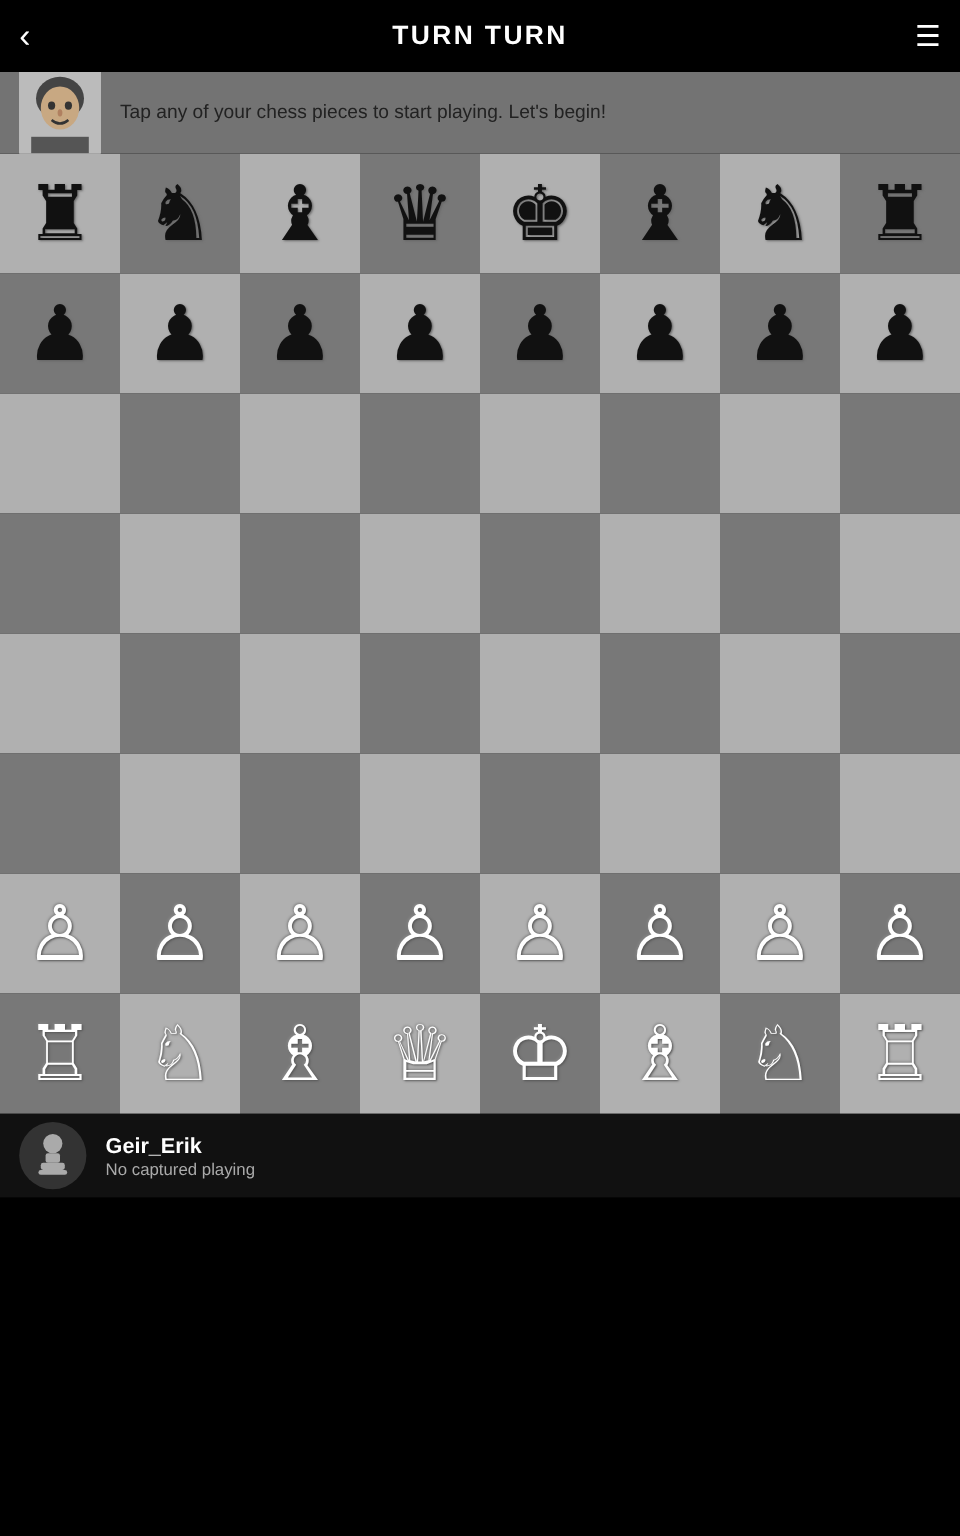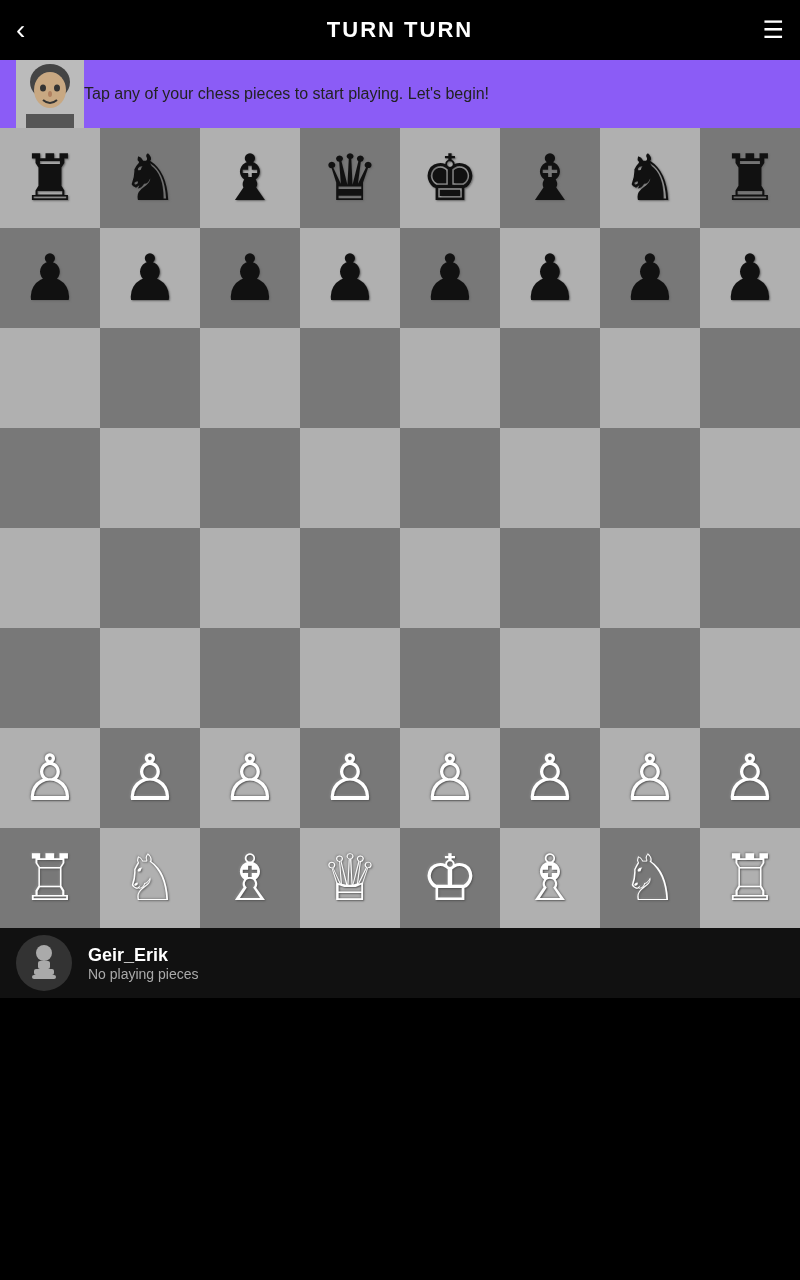--- a/index.html
+++ b/index.html
@@ -41,24 +41,25 @@
       color: #fff;
       font-size: 24px;
       cursor: pointer;
       z-index: 2;
     }
 
     
     .tooltip-bar {
       width: 800px;
       height: 68px;
-      background: #8b5cf6;
+      background: #737373;
       display: flex;
       align-items: center;
       padding: 0 16px;
+      gap: 16px;
     }
     .avatar-opponent {
       width: 68px;
       height: 68px;
       background: #ccc;
       border-radius: 0;
       overflow: hidden;
       flex-shrink: 0;
       position: relative;
     }
@@ -293,17 +294,17 @@
 
     <svg width="40" height="40" viewBox="0 0 40 40" xmlns="http://www.w3.org/2000/svg">
       <circle cx="20" cy="10" r="8" fill="#aaa"></circle>
       <rect x="14" y="18" width="12" height="8" rx="2" fill="#aaa"></rect>
       <rect x="10" y="26" width="20" height="6" rx="2" fill="#aaa"></rect>
       <rect x="8" y="32" width="24" height="4" rx="2" fill="#aaa"></rect>
     </svg>
   </div>
   <div class="player-info">
     <div class="player-name">Geir_Erik</div>
-    <div class="player-sub">No playing pieces</div>
+    <div class="player-sub">No captured playing</div>
   </div>
 </div>
 
 <div class="bottom-area"></div>
 
 </body></html>

